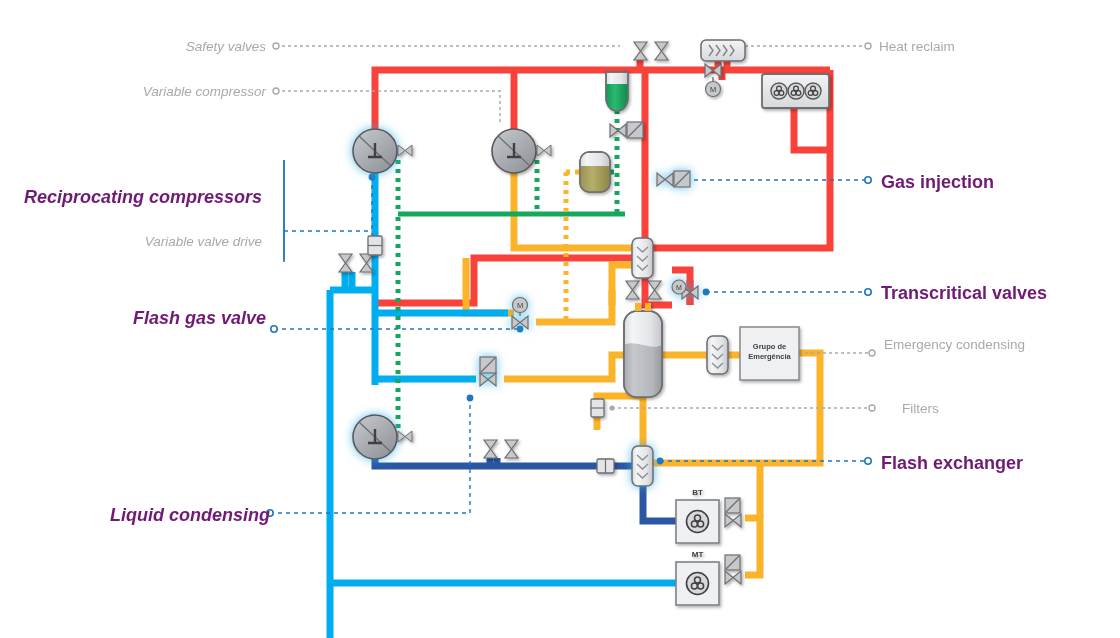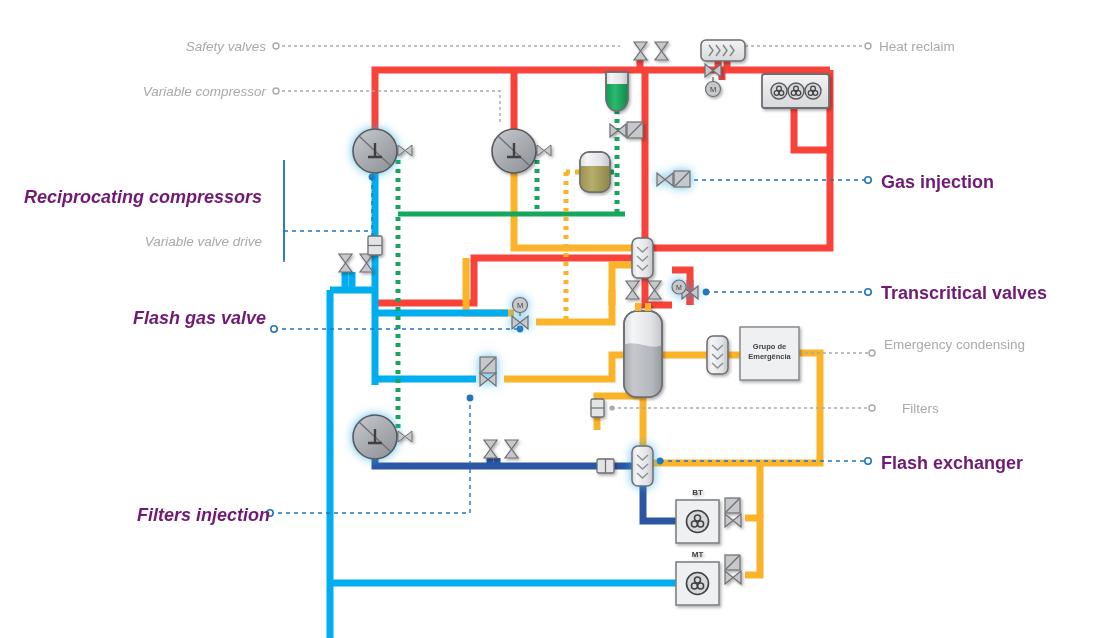--- a/index.html
+++ b/index.html
@@ -455,21 +455,21 @@
 
       <line x1="284" y1="160" x2="284" y2="262" stroke="#2176BD" stroke-width="1.6"></line>
     </g>
   </svg>
 
   <div class="lbl lbl-grey lbl-r" style="right:854px;top:40px;">Safety valves</div>
   <div class="lbl lbl-grey lbl-r" style="right:854px;top:85px;">Variable compressor</div>
   <div class="lbl lbl-blue lbl-r" style="right:858px;top:188px;">Reciprocating compressors</div>
   <div class="lbl lbl-grey lbl-r" style="right:858px;top:235px;">Variable valve drive</div>
   <div class="lbl lbl-blue lbl-r" style="right:854px;top:309px;">Flash gas valve</div>
-  <div class="lbl lbl-blue lbl-r" style="right:850px;top:506px;">Filters injection</div>
+  <div class="lbl lbl-blue lbl-r" style="right:850px;top:506px;">Liquid condensing</div>
 
   <div class="lbl lbl-grey lbl-l" style="left:879px;top:40px;">Heat reclaim</div>
   <div class="lbl lbl-blue lbl-l" style="left:881px;top:173px;">Gas injection</div>
   <div class="lbl lbl-blue lbl-l" style="left:881px;top:284px;">Transcritical valves</div>
   <div class="lbl lbl-grey lbl-l" style="left:884px;top:329px;margin-top:9px;">Emergency condensing</div>
   <div class="lbl lbl-grey lbl-l" style="left:879px;top:402px;margin-left:23px;">Filters</div>
   <div class="lbl lbl-blue lbl-l" style="left:881px;top:454px;">Flash exchanger</div>
 
 </div>
 

